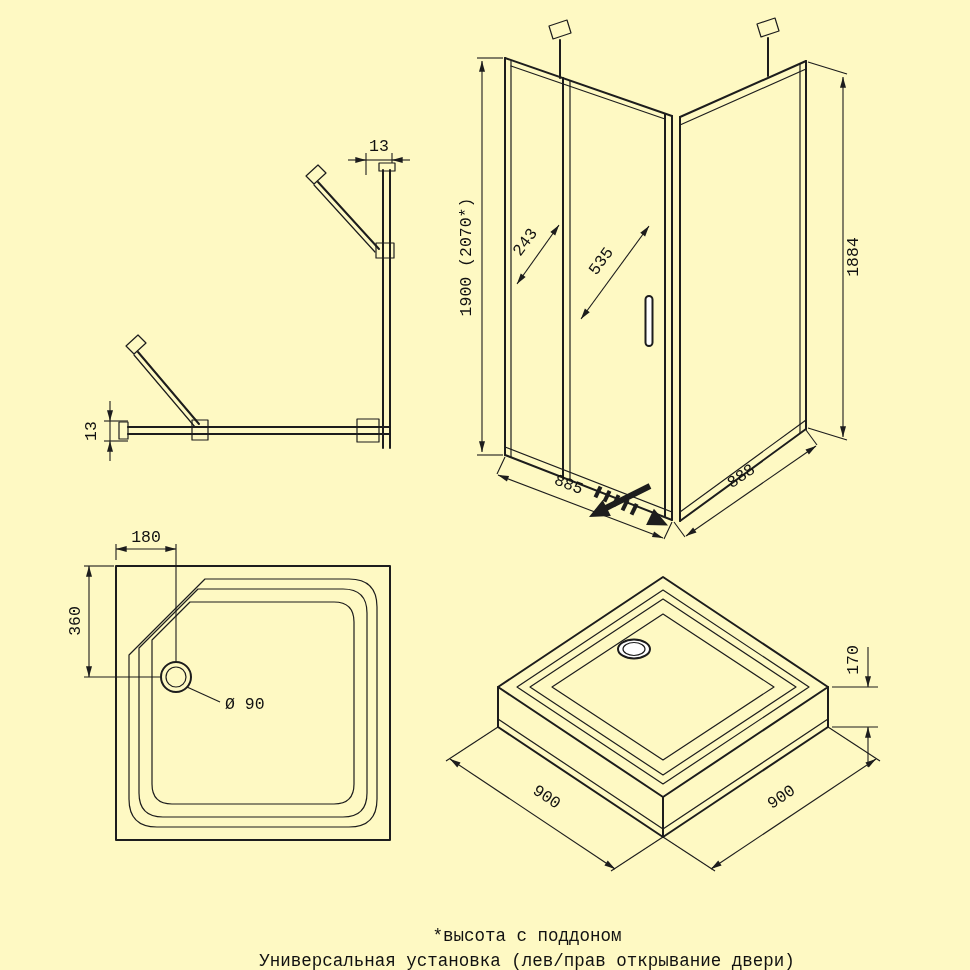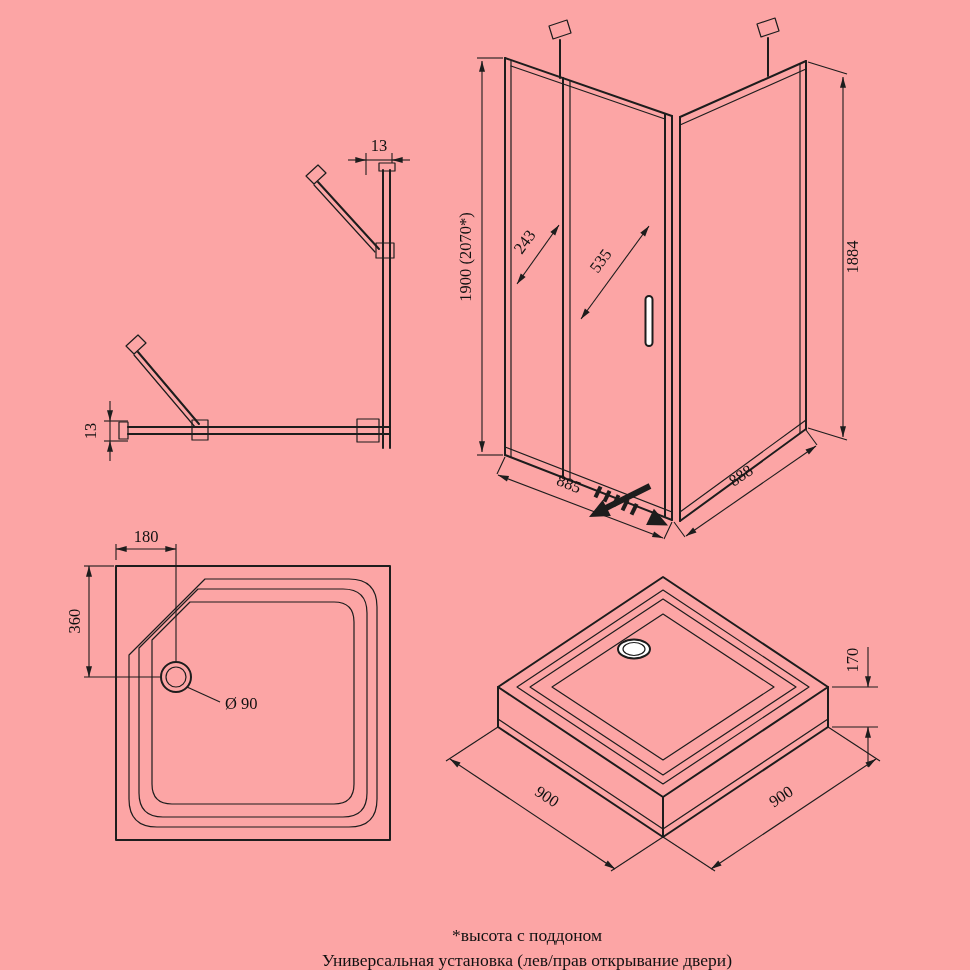--- a/index.html
+++ b/index.html
@@ -1,20 +1,20 @@
 <!DOCTYPE html>
 <html><head>
 <meta charset="utf-8">
 <style>
   html,body{margin:0;padding:0;background:#fff;}
   .canvas{
     position:relative;
     width:970px;height:970px;
-    background:#fca5a5;
-    font-family:Liberation Serif, serif;
+    background:#fef9c3;
+    font-family:Liberation Mono, monospace;
     overflow:hidden;
   }
   svg{position:absolute;left:0;top:0;}
   .ln{stroke:#1d1d1d;stroke-width:2;fill:none;stroke-linecap:round;stroke-linejoin:round;}
   .lnth{stroke:#1d1d1d;stroke-width:1.2;fill:none;stroke-linecap:round;stroke-linejoin:round;}
   .dim{stroke:#1d1d1d;stroke-width:1.1;fill:none;}
   .dimtxt{fill:#111;font-size:16.5px;}
   .note{fill:#111;font-size:17.5px;}
   .blk{fill:#1d1d1d;stroke:none;}
   .wht{fill:#ffffff;}

